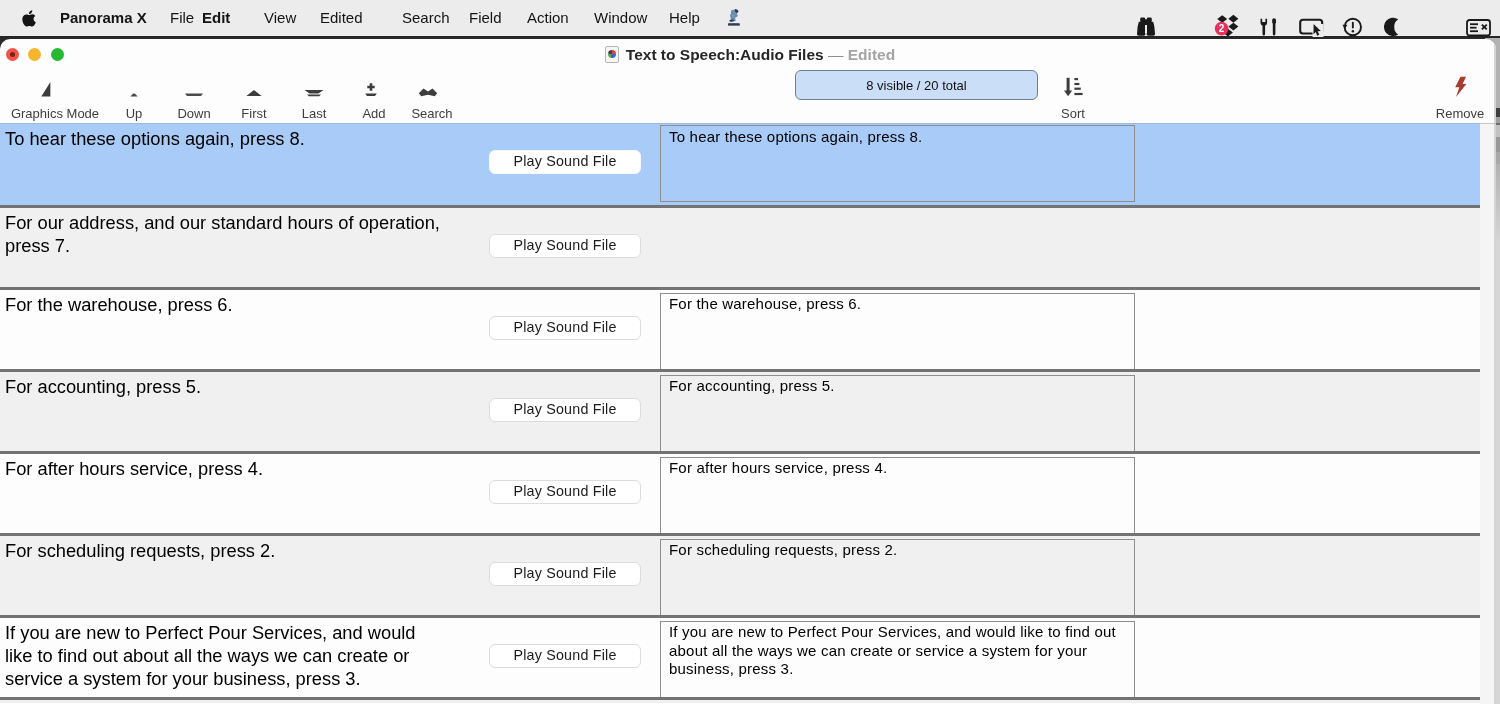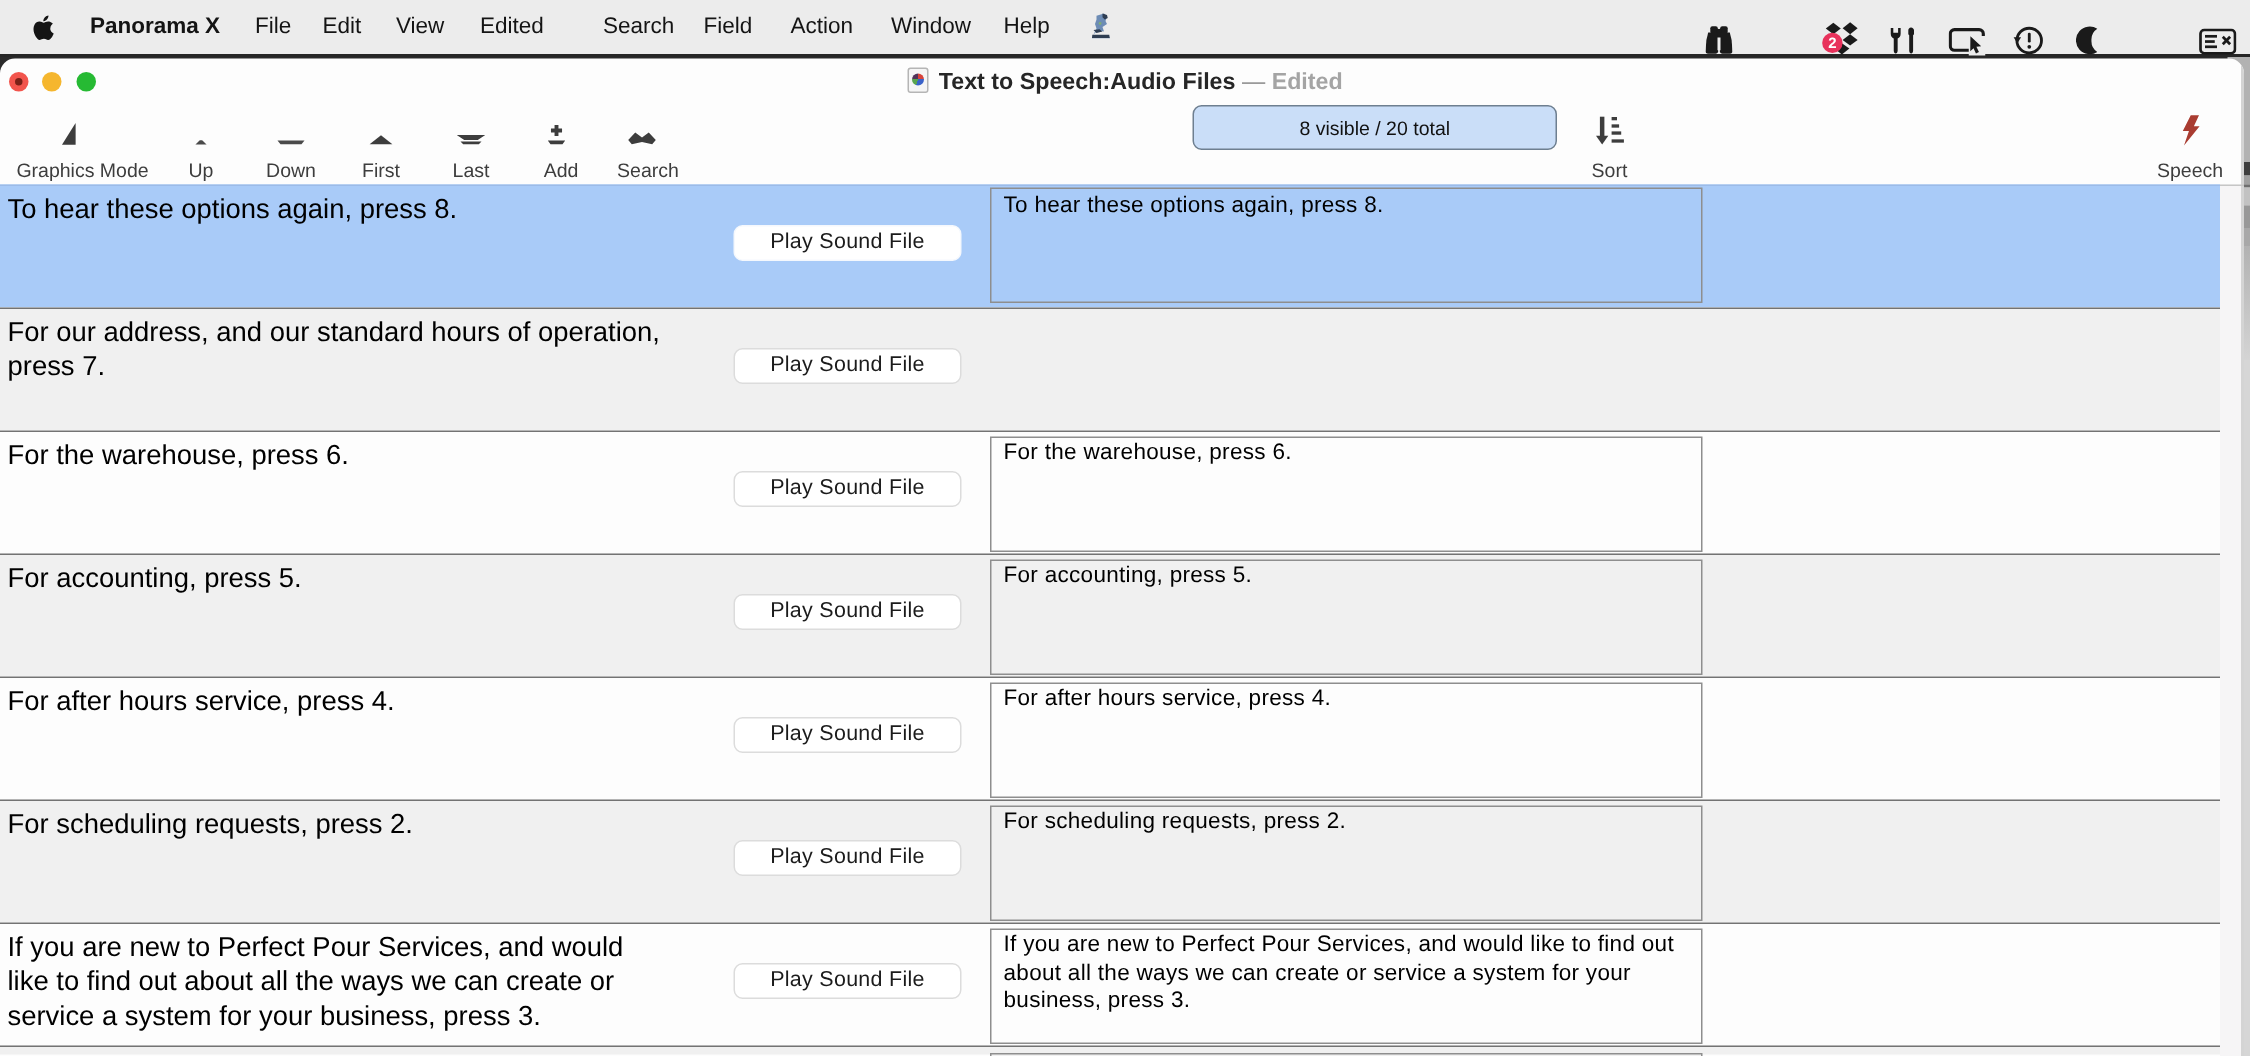--- a/index.html
+++ b/index.html
@@ -44,39 +44,39 @@
 #scrollstrip { position:absolute; left:1480px; top:84.5px; width:16px; height:581px; background:#f6f5f6; z-index:5; }
 #winrightedge { position:absolute; left:1494px; top:0; width:2px; height:665.5px; background:#d4d4d4; z-index:6; border-radius:0 10px 0 0; }
 #topline-right { position:absolute; left:1480px; top:84.5px; width:16px; height:1px; background:#c6c6c6; z-index:7; }
 
 
 #content { position:absolute; left:0; top:84.5px; width:1496px; height:581px; background:#fdfdfd; }
 .row { position:absolute; left:0; width:1480px; height:82px; }
 .row.gray { background:#f0f0f0; }
 .row.white { background:#fdfdfd; }
 .row.blue { background:#a9cbf8; border-top:1px solid #9cbbe8; }
-.sep { border-top:1px solid #737373; }
+.sep { border-top:3px solid #737373; }
 .label { position:absolute; left:5px; top:2.5px; width:460px; font-size:18.3px; line-height:23px; color:#000; }
 .pbtn { position:absolute; left:489px; top:26px; width:152px; height:24px; background:#fff; border:1px solid #dcdcdc; border-radius:6px; text-align:center; line-height:20.5px; font-size:14.3px; letter-spacing:0.2px; color:#1b1b1b; }
 .blue .pbtn { border-color:#f5f8fd; }
 .tbox { position:absolute; left:660px; top:2.5px; width:475px; height:77px; border:1px solid #8e8e8e; padding:1.5px 8px; font-size:15px; letter-spacing:0.2px; line-height:18.5px; color:#000; }
 .blue .tbox { background:#a9cbf8; }
 .gray .tbox { background:#f0f0f0; }
 .white .tbox { background:#fdfdfd; }
 </style>
 </head>
 <body>
   <div id="darkline"></div>
   <div id="menubar">
     <svg class="mi" style="left:21.5px; top:10px; height:17px;" width="14" height="17" viewBox="0 0 14 17">
       <path fill="#141414" d="M11.5 9.1c0-2.1 1.7-3.1 1.8-3.2-1-1.4-2.5-1.6-3-1.6-1.3-.1-2.5.8-3.2.8-.7 0-1.7-.8-2.8-.7C3 4.4 1.7 5.2 1 6.5c-1.4 2.5-.4 6.1 1 8.1.7 1 1.5 2.1 2.6 2 1-.1 1.4-.7 2.7-.7 1.2 0 1.6.7 2.8.7 1.1 0 1.9-1 2.6-2 .8-1.2 1.1-2.3 1.1-2.4-.1 0-2.2-.9-2.3-3.1zM9.4 2.9c.6-.7 1-1.7.9-2.6-.8 0-1.9.6-2.5 1.3-.5.6-1 1.6-.9 2.5 1 .1 1.9-.5 2.5-1.2z"></path>
     </svg>
     <span class="mi" style="left:60px; font-weight:bold;">Panorama X</span>
     <span class="mi" style="left:170px;">File</span>
-    <span class="mi" style="left:215px;">Edit</span>
+    <span class="mi" style="left:202px;font-weight:bold;">Edit</span>
     <span class="mi" style="left:264px;">View</span>
     <span class="mi" style="left:320px;">Edited</span>
     <span class="mi" style="left:402px;">Search</span>
     <span class="mi" style="left:469px;">Field</span>
     <span class="mi" style="left:527px;">Action</span>
     <span class="mi" style="left:594px;">Window</span>
     <span class="mi" style="left:669px;">Help</span>
     <svg class="mi" style="left:726px; top:8px; height:19px;" width="16" height="19" viewBox="0 0 16 19">
       <path fill="#6d8cb5" d="M5 2.5 L10 1 L12 3 L11 6 L12 8 L9 10 L10 13 L6 12 L4 14 L2.5 15.5 L13 15.5 L14 17.5 L2 17.5 L3 15 L5 11 L4 8 L5 5 Z"></path>
       <path fill="#2e3d52" d="M9 1 L12 2 L12.5 4 L10.5 5 L9 3.5 Z M3 12 L7 11.5 L9 13 L5 14 Z M2.2 15.2 L13.5 15.2 L13.8 17.4 L2 17.4 Z"></path>
@@ -209,21 +209,21 @@
             <rect x="16.4" y="12.6" width="6.4" height="2.2"></rect>
             <rect x="16.4" y="17.9" width="8.2" height="2.2"></rect>
           </g>
         </svg>
         <span class="lbl">Sort</span>
       </div>
       <div class="tbitem" style="left:1430px; width:60px;">
         <svg width="24" height="24" viewBox="0 0 24 24">
           <path fill="#a93c31" d="M12.5 1.8 L18 1.8 L14.6 9.1 L18.4 9.1 L8 22 L11.3 12.3 L7.2 12.3 Z"></path>
         </svg>
-        <span class="lbl">Speech</span>
+        <span class="lbl">Remove</span>
       </div>
     </div>
     <div id="content">
       <div class="row blue" style="top:0;">
         <div class="label">To hear these options again, press 8.</div>
         <div class="pbtn">Play Sound File</div>
         <div class="tbox" style="top:1px;">To hear these options again, press 8.</div>
       </div>
       <div class="row gray sep" style="top:82px;">
         <div class="label">For our address, and our standard hours of operation,<br>press 7.</div>

